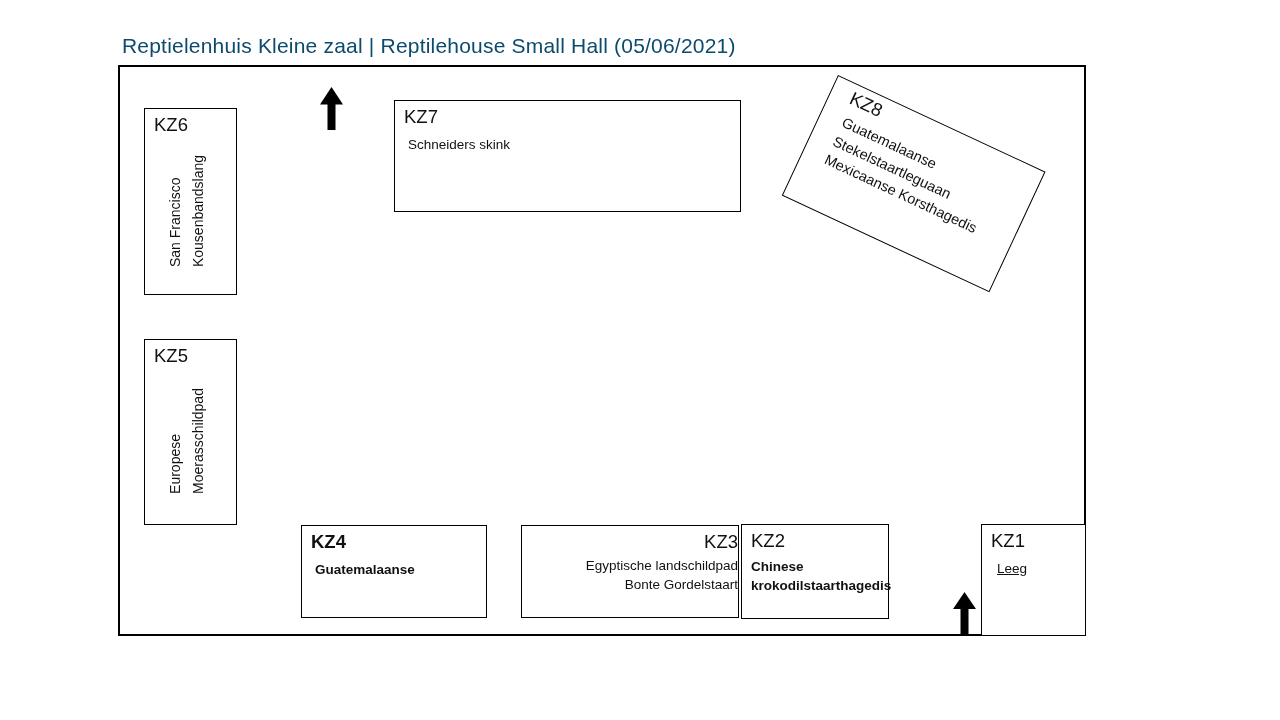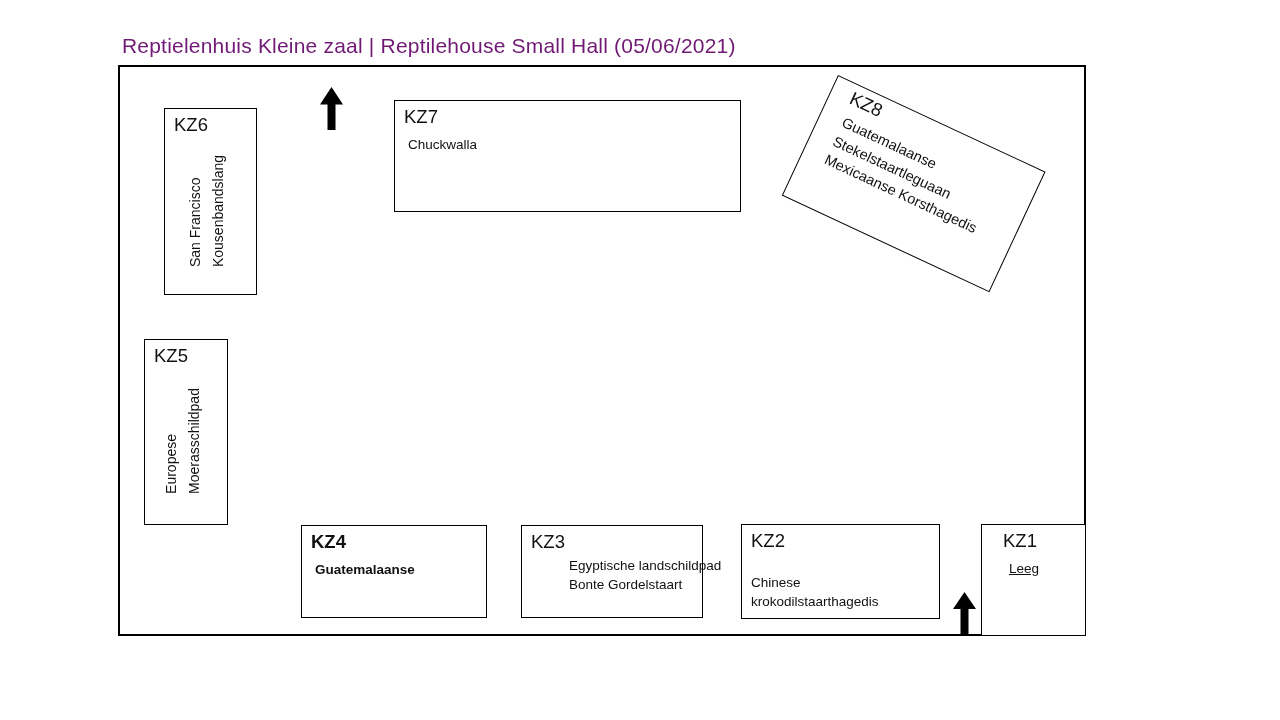--- a/index.html
+++ b/index.html
@@ -7,50 +7,50 @@
   body {
     font-family:"Liberation Sans", sans-serif;
     color:#111;
     position:relative;
     overflow:hidden;
   }
   .canvas { position:absolute; left:0; top:0; width:1280px; height:720px; background:#fff; }
 
   .title {
     position:absolute; left:122px; top:34px;
-    font-size:21px; letter-spacing:.2px; color:#701a75; white-space:nowrap;
+    font-size:21px; letter-spacing:.2px; color:#0c4a6e; white-space:nowrap;
   }
 
   .hall {
     position:absolute; left:118px; top:65px; width:968px; height:571px;
     border:2px solid #000; background:#fff;
   }
 
   .box {
     position:absolute; border:1.6px solid #000; background:#fff;
   }
   .box-label { font-size:18.5px; padding:5px 0 0 9px; color:#111; white-space:nowrap; }
   .animal-lines { font-size:13.5px; line-height:19px; margin-top:7px; padding-left:13px; color:#111; }
   .animal-lines span { display:block; white-space:nowrap; }
 
   
-  .kz6 { left:144px; top:108px; width:93px;  height:187px;margin-left:20px; }
-  .kz5 { left:144px; top:339px; width:84px;  height:186px; }
+  .kz6 { left:144px; top:108px; width:93px;  height:187px; }
+  .kz5 { left:144px; top:339px; width:93px;  height:186px; }
   .kz7 { left:394px; top:100px; width:347px; height:112px;  }
   .kz4 { left:301px; top:525px; width:186px; height:93px;font-weight:bold;  }
-  .kz3 { left:521px; top:525px; width:182px; height:93px;  }
-  .kz2 { left:741px; top:524px; width:199px; height:95px;  }
-  .kz1 { left:981px; top:524px; width:105px; height:112px;padding-left:12px; }
+  .kz3 { left:521px; top:525px; width:218px; height:93px;text-align:right;  }
+  .kz2 { left:741px; top:524px; width:148px; height:95px;  }
+  .kz1 { left:981px; top:524px; width:105px; height:112px; }
   .kz8 {
     left:838px; top:75px; width:229px; height:133px;
     transform:rotate(25deg); transform-origin:0 0;
   }
 
   .kz3 .animal-lines { margin-top:3px; padding-left:7px;margin-left:40px; }
-  .kz2 .animal-lines { margin-top:21px; padding-left:9px; }
+  .kz2 .animal-lines { margin-top:5px; padding-left:9px;font-weight:bold; }
   .kz1 .animal-lines { padding-left:15px;text-decoration:underline; }
   .kz8 .box-label    { padding:3px 0 0 20px; }
   .kz8 .animal-lines { margin-top:4px; padding-left:23px; font-size:14.5px; line-height:20.5px; }
 
   
   .vtext {
     position:absolute; left:46%; top:55%;
     transform:translate(-50%,-50%) rotate(-90deg);
     white-space:nowrap; font-size:14px; line-height:23px; color:#111;
   }
@@ -81,21 +81,21 @@
     <div class="box-label">KZ5</div>
     <div class="vtext">
       <span>Europese</span>
       <span>Moerasschildpad</span>
     </div>
   </div>
 
   <div class="box kz7">
     <div class="box-label">KZ7</div>
     <div class="animal-lines">
-      <span>Chuckwalla</span>
+      <span>Schneiders skink</span>
     </div>
   </div>
 
   <div class="box kz8">
     <div class="box-label">KZ8</div>
     <div class="animal-lines">
       <span>Guatemalaanse</span>
       <span>Stekelstaartleguaan</span>
       <span>Mexicaanse Korsthagedis</span>
     </div>

